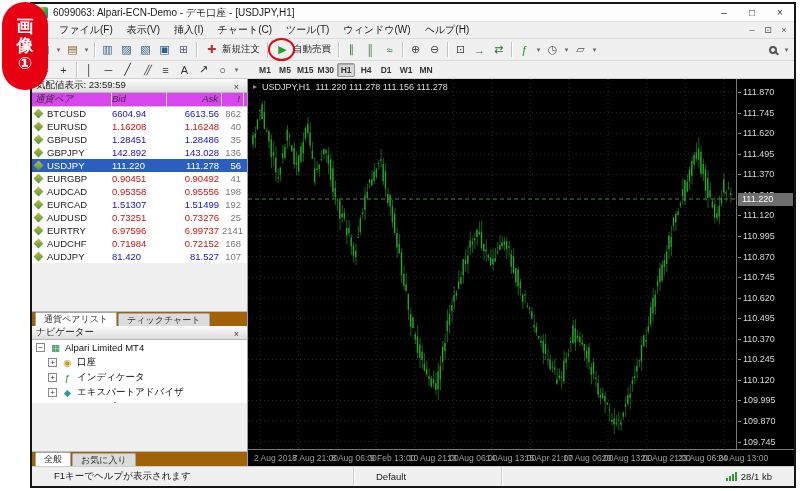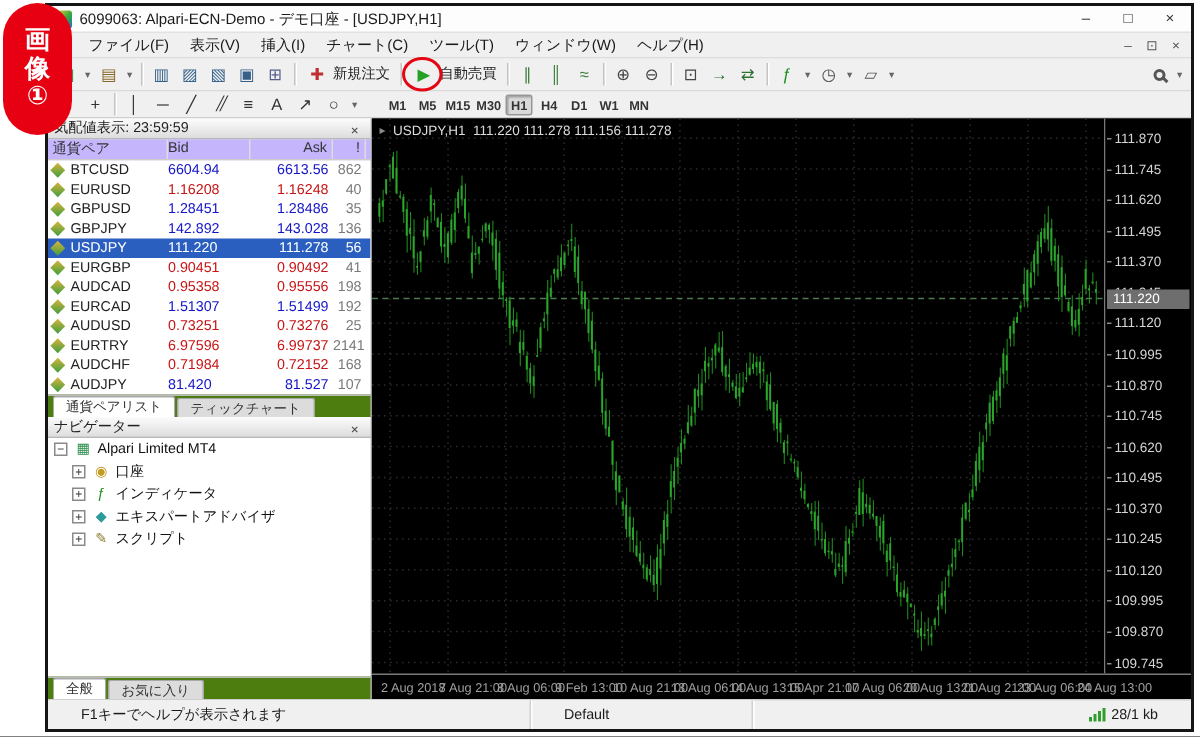--- a/index.html
+++ b/index.html
@@ -58,39 +58,39 @@
 
   
   #main { flex:1; display:flex; min-height:0; }
   #left-col { width:216px; flex:none; display:flex; flex-direction:column; background:#f0f0f0;
               border-right:1px solid #9a9a9a; }
   .panel-header { height:14px; background:linear-gradient(#fcfcfc,#ddddde); border-bottom:1px solid #b8b8b8;
                   display:flex; align-items:flex-end; font-size:9.5px; padding:0 4px; color:#222; flex:none;
                   white-space:nowrap; overflow:hidden; }
   .panel-close { margin-left:auto; width:13px; text-align:center; color:#444; font-size:9px; }
 
-  #mw-cols { display:flex; height:14px; background:#c4b5fd; border-bottom:1px solid #cccccc;
-             font-size:9.5px; color:#333; flex:none; }
+  #mw-cols { display:flex; height:14px; background:#d946ef; border-bottom:1px solid #cccccc;
+             font-size:9.5px; color:#333; flex:none;font-style:italic; }
   #mw-cols .h { border-right:1px solid #dddddd; overflow:hidden; white-space:nowrap; }
   .c-sym { width:80px; display:flex; align-items:center; padding-left:3px; overflow:hidden; white-space:nowrap; }
   .c-bid { width:55px; padding-right:4px; }
   .c-ask { width:55px; text-align:right; padding-right:3px; }
   .c-spr { width:22px; text-align:right; padding-right:3px; }
   #mw-rows { height:156px; background:#ffffff; overflow:hidden; flex:none; }
   .mw-row { display:flex; height:13px; line-height:13px; font-size:9.5px; color:#222; }
   .sym-ico { width:7px; height:7px; background:linear-gradient(135deg,#d7b43a,#3f9e3f);
              transform:rotate(45deg); margin-right:5px; flex:none; }
   .mw-row .c-spr { color:#7a7a7a; }
   .mw-row.dir-up .c-bid, .mw-row.dir-up .c-ask { color:#1414c8; }
   .mw-row.dir-down .c-bid, .mw-row.dir-down .c-ask { color:#c81414; }
   .mw-row.selected { background:#2a5fc0; color:#fff; }
   .mw-row.selected .c-bid, .mw-row.selected .c-ask, .mw-row.selected .c-spr { color:#fff; }
 
-  .tab-bar { display:flex; align-items:flex-end; background:#4d7c0f; border-top:1px solid #bbbbbb;
-             height:15px; padding-left:3px; flex:none; }
+  .tab-bar { display:flex; align-items:flex-end; background:#a16207; border-top:1px solid #bbbbbb;
+             height:15px; padding-left:3px; flex:none;margin-top:48px; }
   .tab { font-size:9px; padding:0 8px; height:13px; line-height:13px; border:1px solid #a8a8a8;
          border-bottom:none; background:#dcdcdc; color:#333; border-radius:2px 2px 0 0;
          margin-right:1px; white-space:nowrap; overflow:hidden; }
   .tab.active { background:#ffffff; height:14px; }
 
   #nav-tree { flex:1; background:#ffffff; overflow:hidden; min-height:0; }
   .nav-row { height:15px; display:flex; align-items:center; font-size:9.5px; padding-left:4px;
              color:#111; white-space:nowrap; overflow:hidden; }
   .nav-row.child { padding-left:16px; }
   .expander { width:9px; height:9px; border:1px solid #8a8a8a; background:#fff; font-size:8px;

